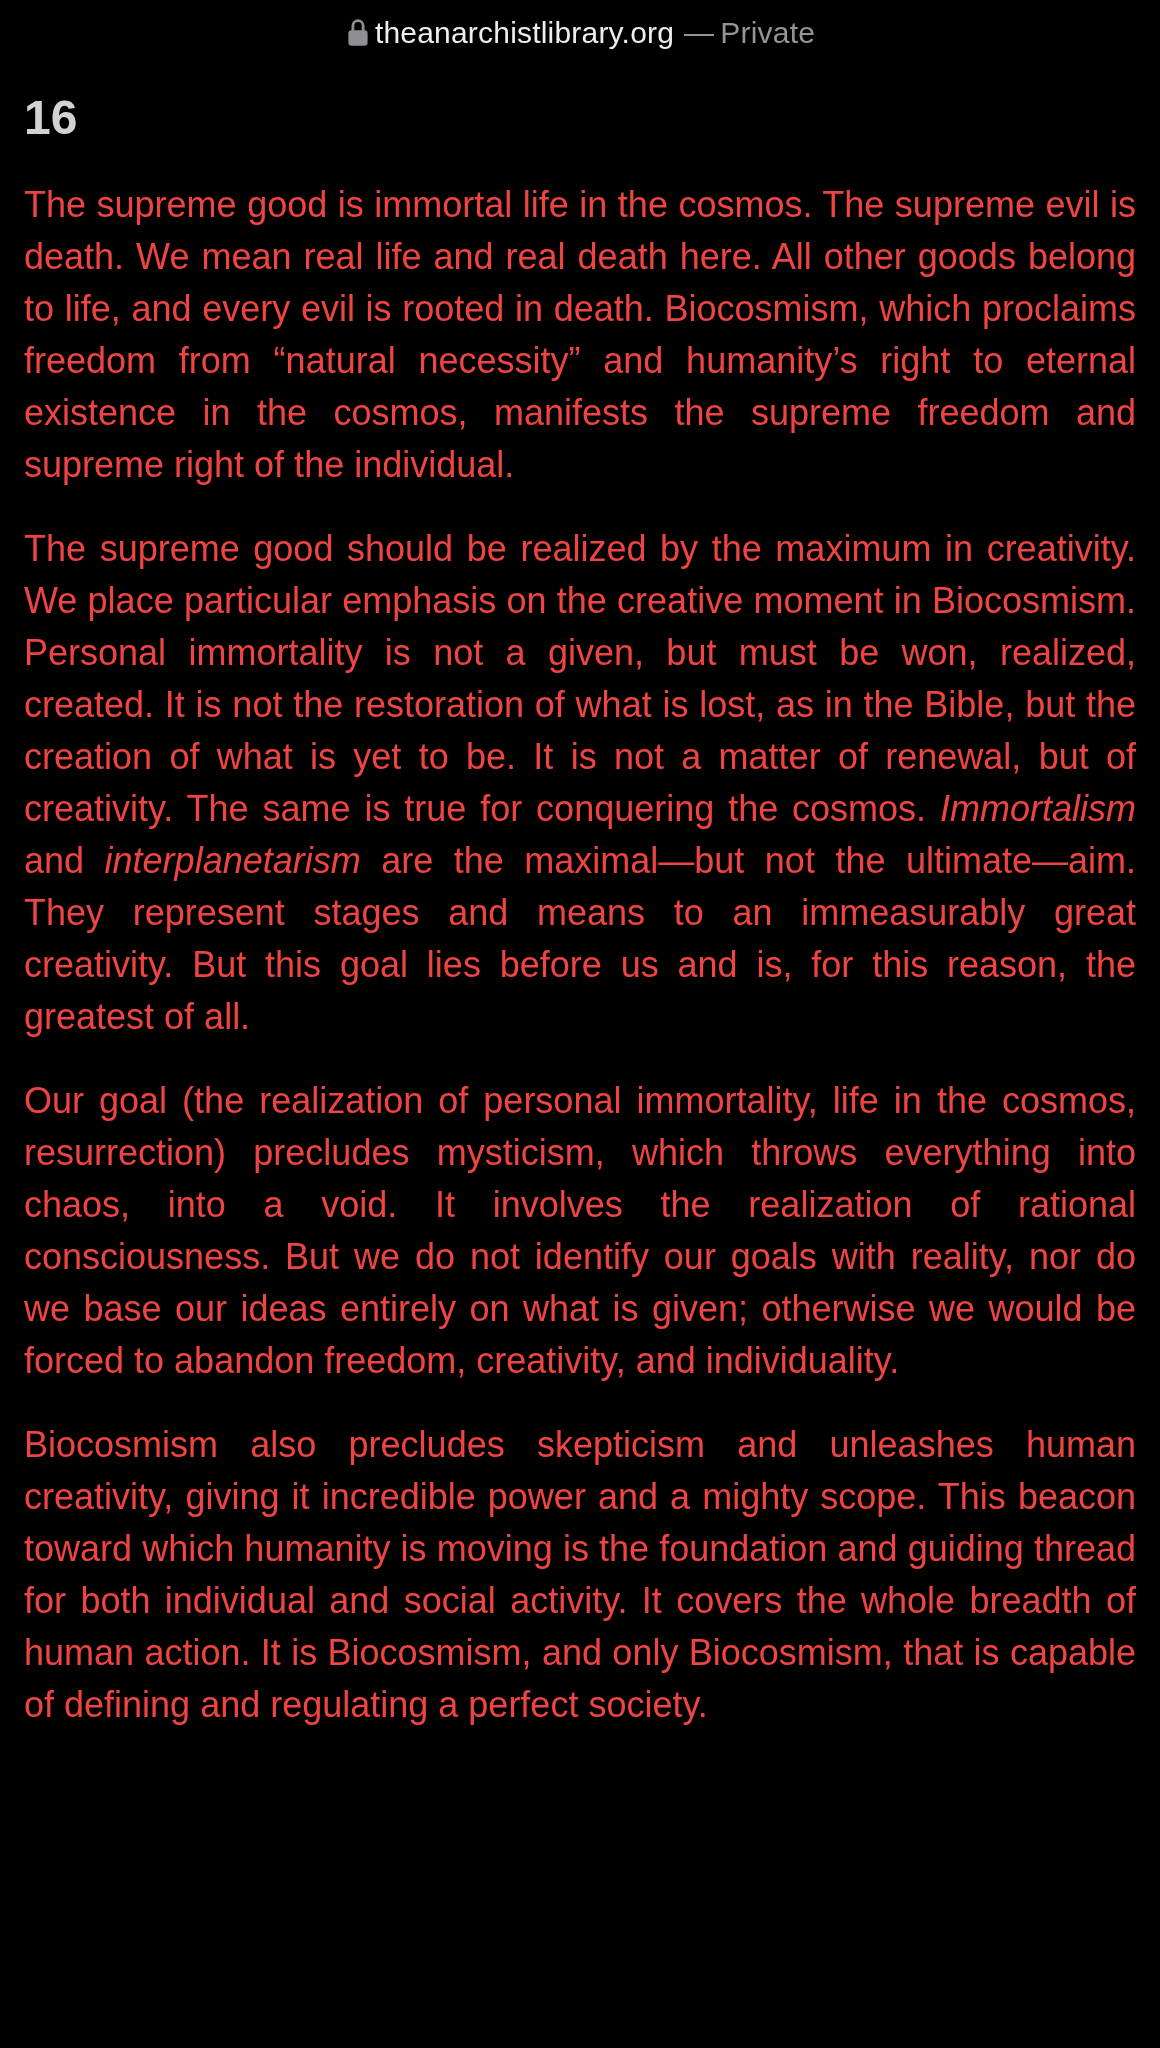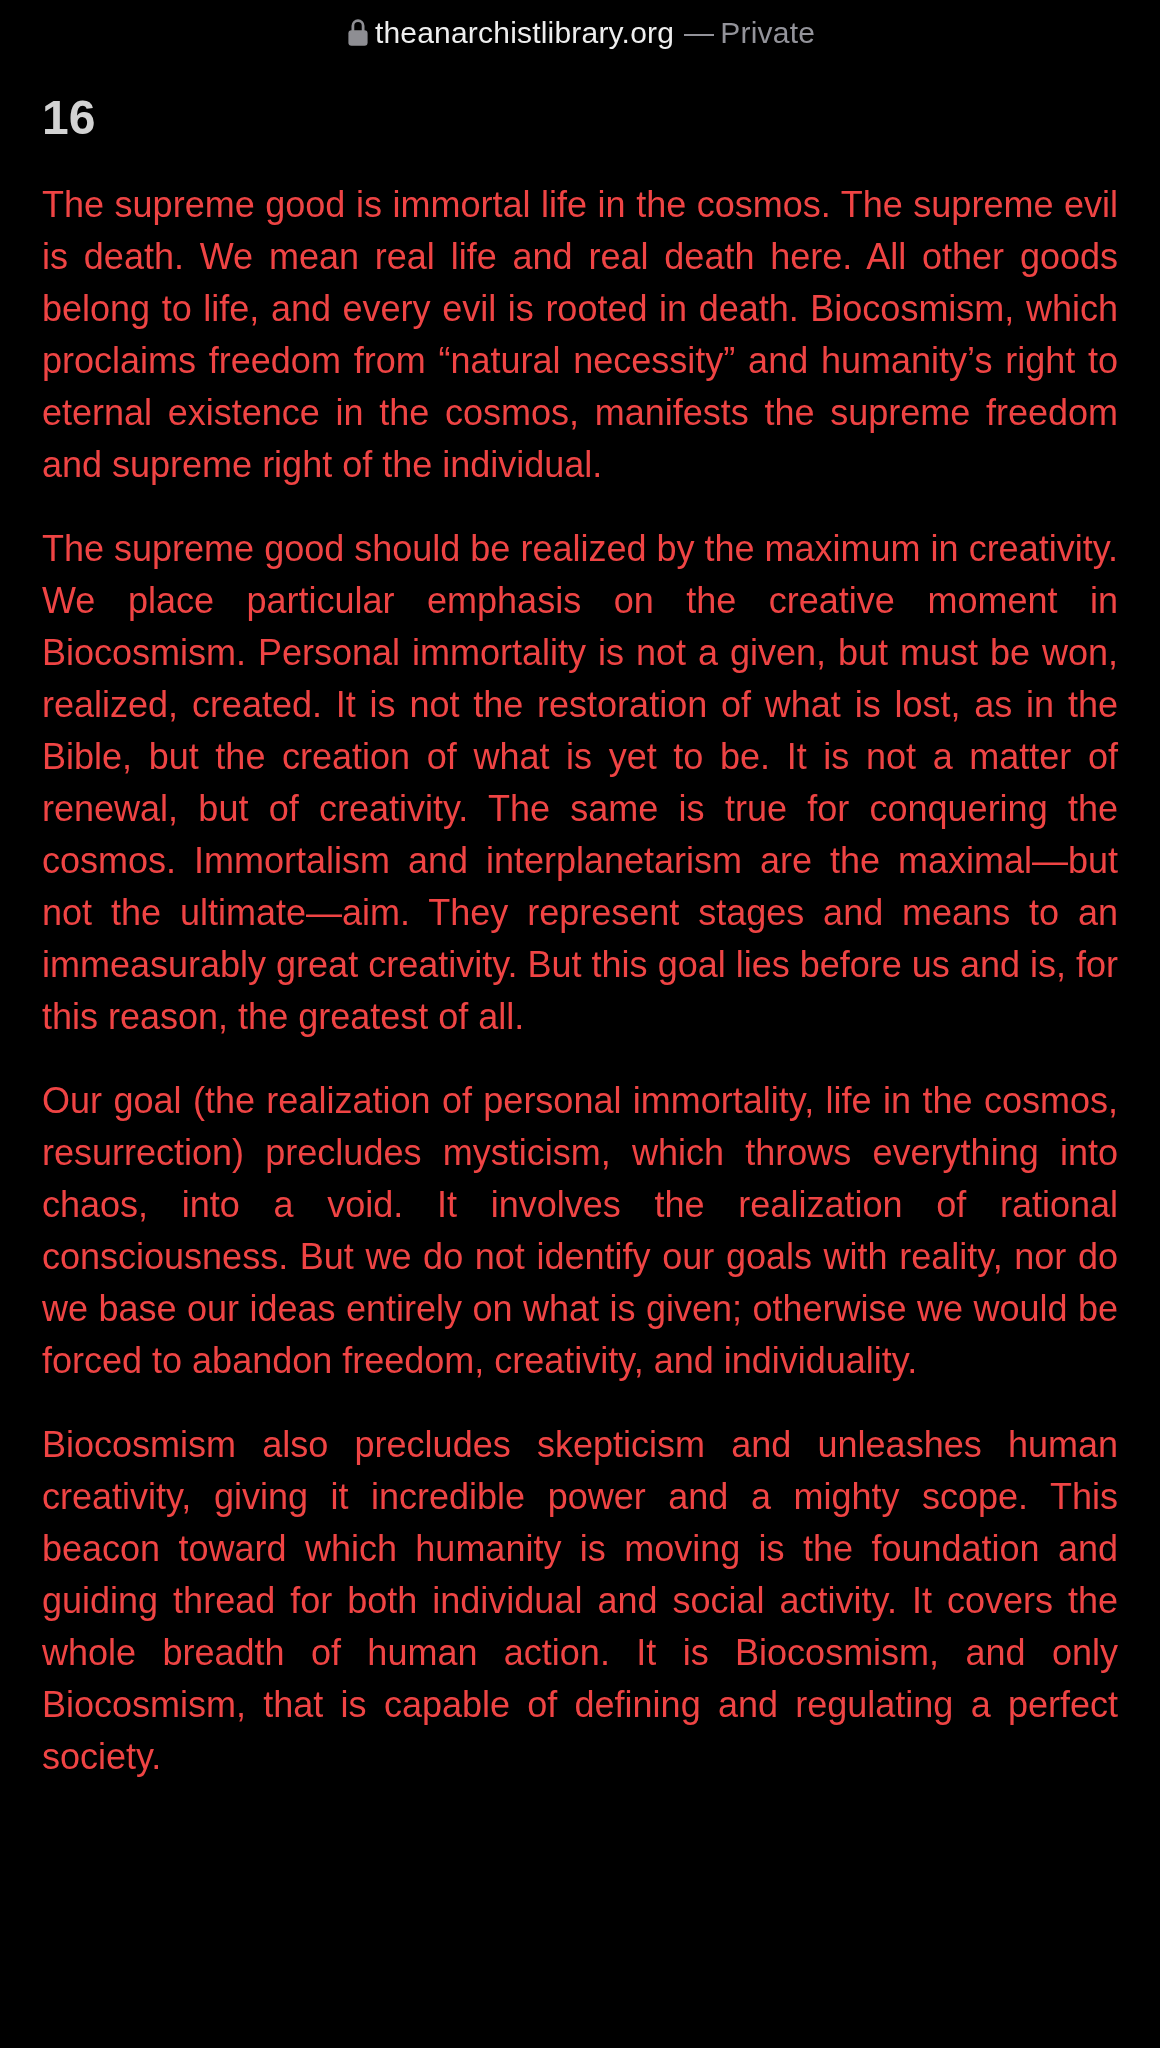--- a/index.html
+++ b/index.html
@@ -35,39 +35,39 @@
     font-size: 30px;
     letter-spacing: 0.2px;
     white-space: nowrap;
   }
   .domain-text { color: #eeeeee; }
   .header-sep { color: #93939a; margin: 0 6px 0 10px; }
   .private-label { color: #93939a; }
 
   
   .content {
-    padding: 0 42px;
+    padding: 0 24px;
   }
   .article-heading {
     margin: 26px 0 34px 0;
     font-size: 48px;
     line-height: 1.1;
     font-weight: bold;
     color: #d2d2d2;
   }
   .content p {
     margin: 0 0 32px 0;
     font-size: 36px;
     line-height: 52px;
     color: #ef4444;
     text-align: justify;
     text-justify: inter-word;
     hyphens: none;
   }
-  .italic { }
+  .italic { font-style: italic; }
 </style>
 </head>
 <body>
 
 <div class="screen">
 
   <div class="browser-header">
     <svg class="lock-icon" viewBox="0 0 24 30" aria-hidden="true">
       <path d="M7.2 13 L7.2 8.2 a4.8 4.8 0 0 1 9.6 0 L16.8 13" fill="none" stroke="#8e8e93" stroke-width="2.6" stroke-linecap="round"></path>
       <rect x="3" y="12.4" width="18" height="14.6" rx="3" fill="#8e8e93"></rect>

